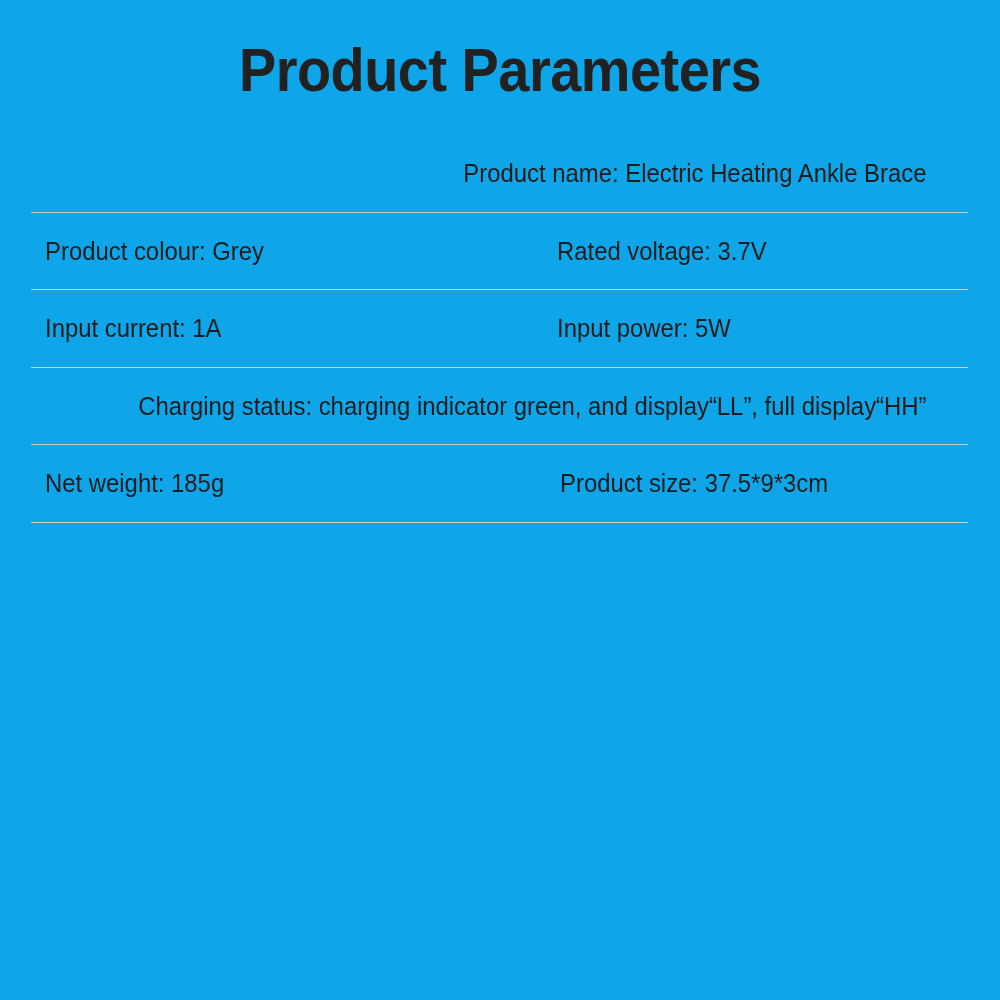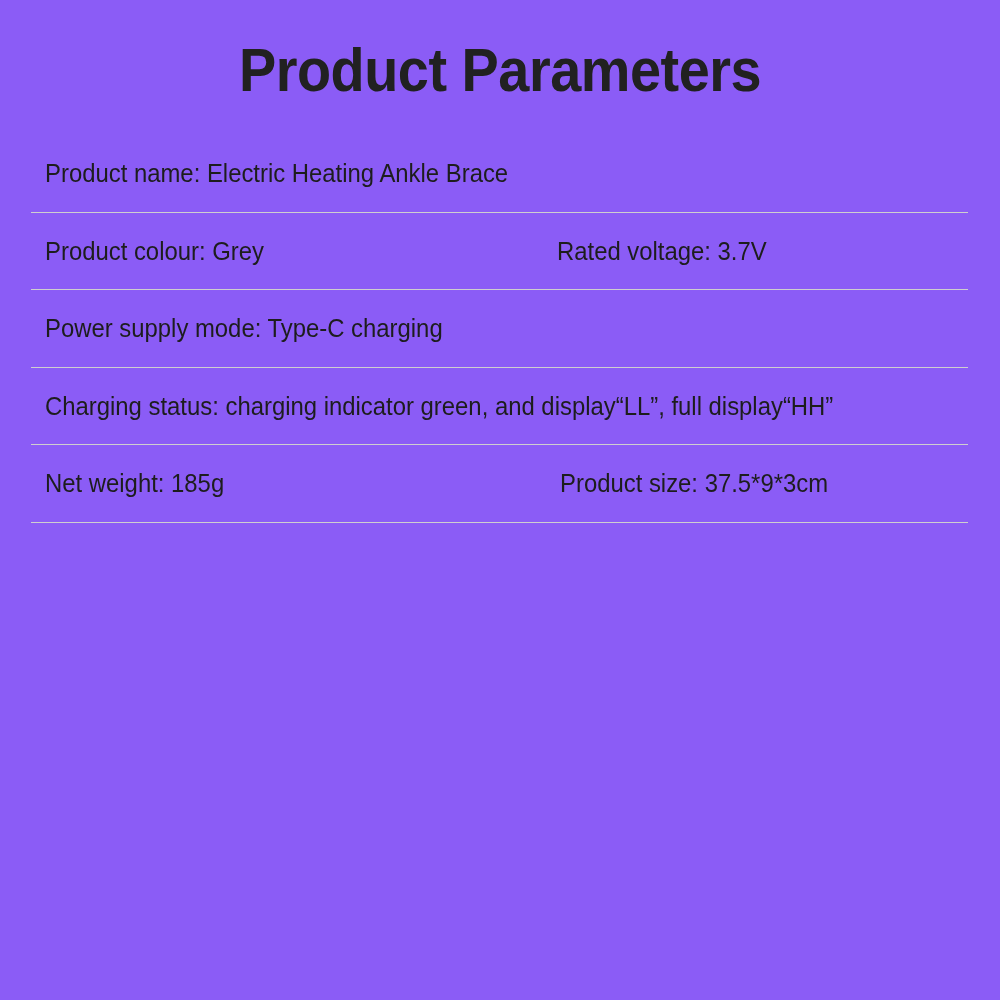--- a/index.html
+++ b/index.html
@@ -12,21 +12,21 @@
     height: 1000px;
     overflow: hidden;
     font-family: "Liberation Sans", "DejaVu Sans", sans-serif;
     color: #1d1d1d;
     -webkit-font-smoothing: antialiased;
   }
   .page {
     position: relative;
     width: 1000px;
     height: 1000px;
-    background: #8b5cf6;
+    background: #0ea5e9;
     box-sizing: border-box;
   }
 
   
   .title {
     position: absolute;
     top: 33px;
     left: 0;
     width: 1000px;
     text-align: center;
@@ -40,20 +40,21 @@
     transform-origin: 50% 50%;
     white-space: nowrap;
   }
 
   
   .spec-table {
     position: absolute;
     top: 135px;
     left: 31px;
     width: 937px;
+    text-align: right;
   }
   .spec-row {
     position: relative;
     box-sizing: border-box;
     height: 77.5px;
     border-bottom: 1px solid #cfcfcf;
     display: flex;
     align-items: center;
   }
   .spec-row:last-child {
@@ -100,26 +101,27 @@
     </div>
 
 
 
     <div class="spec-row">
       <div class="cell cell-left">Product colour: Grey</div>
       <div class="cell cell-right">Rated voltage: 3.7V</div>
     </div>
 
 
+    <div class="spec-row">
+      <div class="cell cell-left">Input current: 1A</div>
+      <div class="cell cell-right">Input power: 5W</div>
+    </div>
 
 
 
-    <div class="spec-row">
-      <div class="cell full">Power supply mode: Type-C charging</div>
-    </div>
 
     <div class="spec-row">
       <div class="cell full">Charging status: charging indicator green, and display“LL”, full display“HH”</div>
     </div>
 
     <div class="spec-row">
       <div class="cell cell-left">Net weight: 185g</div>
       <div class="cell cell-right shift">Product size: 37.5*9*3cm</div>
     </div>
 

